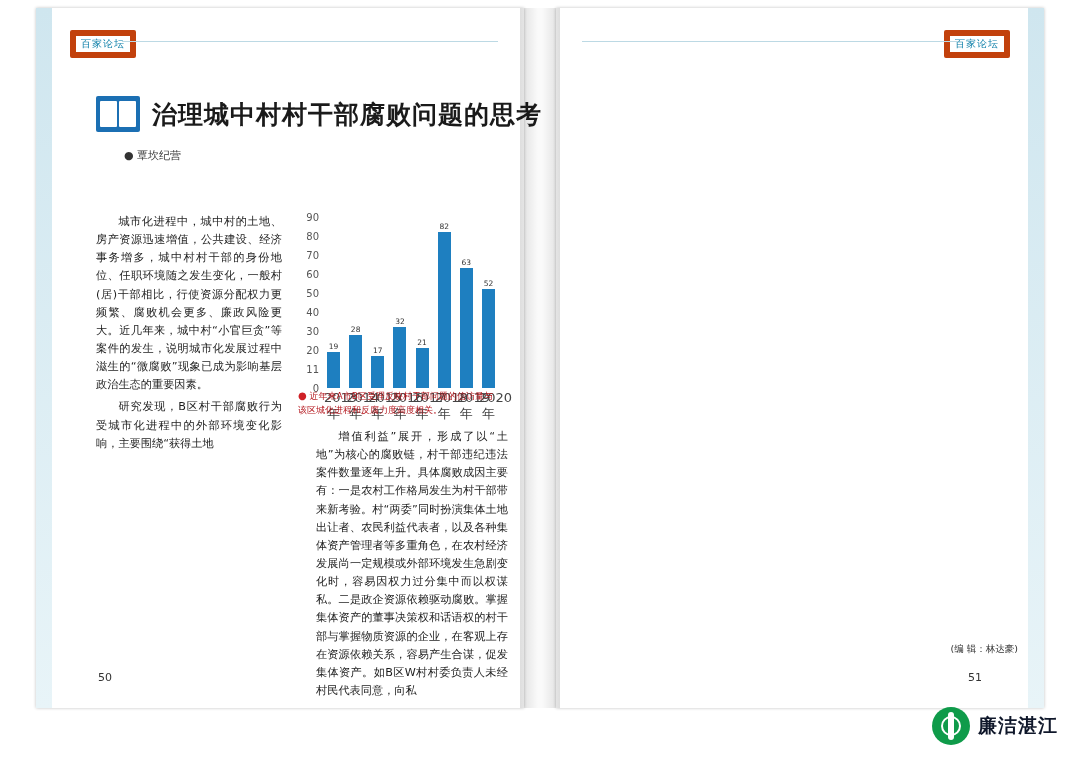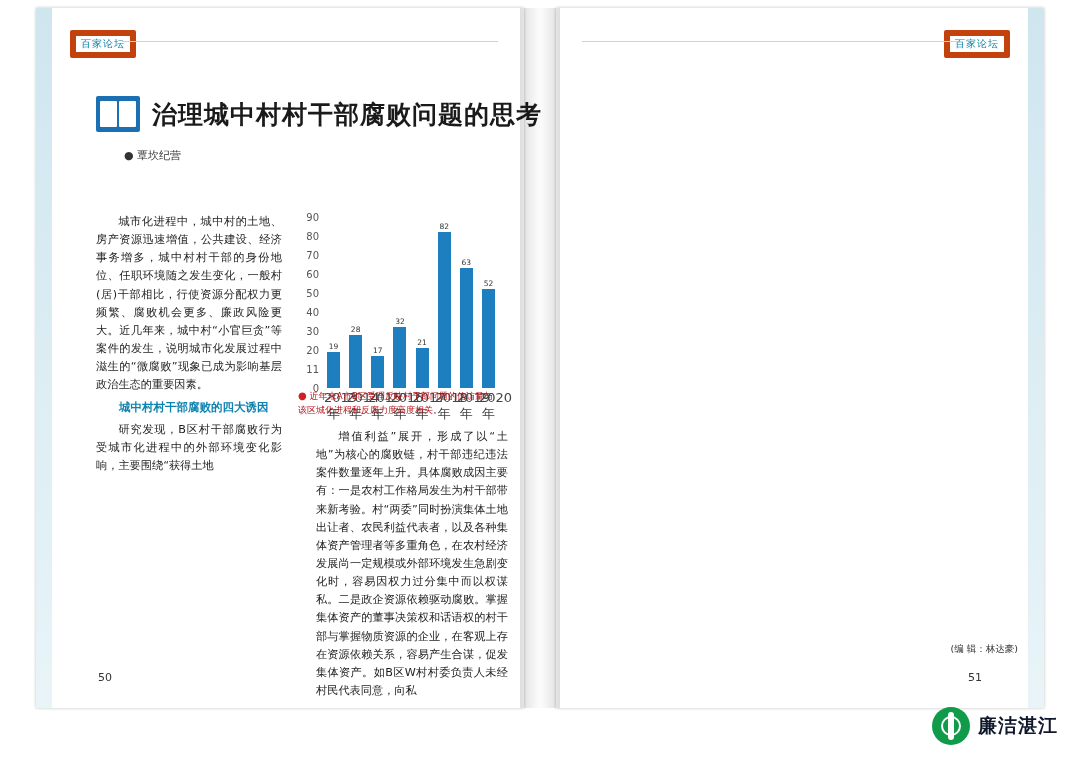--- a/index.html
+++ b/index.html
@@ -182,21 +182,20 @@
           <div class="pgB"></div>
           <div class="spine"></div>
       </div>
       <div class="doc-title">治理城中村村干部腐败问题的思考</div>
     </div>
 
     <div class="byline">● 覃坎纪营</div>
 
     <div class="col lp-c1">
       <p>城市化进程中，城中村的土地、房产资源迅速增值，公共建设、经济事务增多，城中村村干部的身份地位、任职环境随之发生变化，一般村(居)干部相比，行使资源分配权力更频繁、腐败机会更多、廉政风险更大。近几年来，城中村“小官巨贪”等案件的发生，说明城市化发展过程中滋生的“微腐败”现象已成为影响基层政治生态的重要因素。</p>
-      <p class="sec-head">城中村村干部腐败的四大诱因</p>
       <p>研究发现，B区村干部腐败行为受城市化进程中的外部环境变化影响，主要围绕“获得土地</p>
     </div>
 
     <div class="chart-box">
       <div class="y-axis">
         <div class="y-tick" style="top:0%">90</div>
         <div class="y-tick" style="top:11.1%">80</div>
         <div class="y-tick" style="top:22.2%">70</div>
         <div class="y-tick" style="top:33.3%">60</div>
         <div class="y-tick" style="top:44.4%">50</div>

